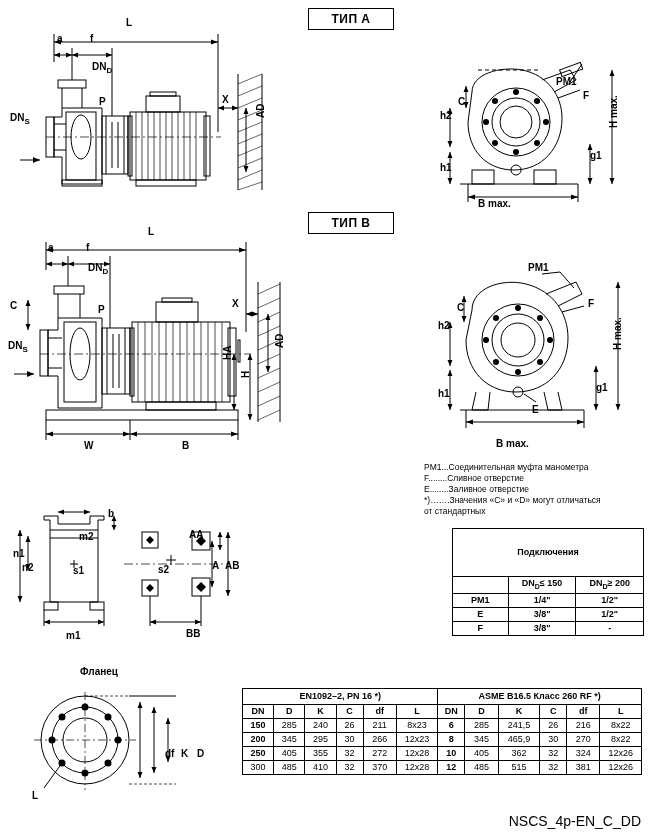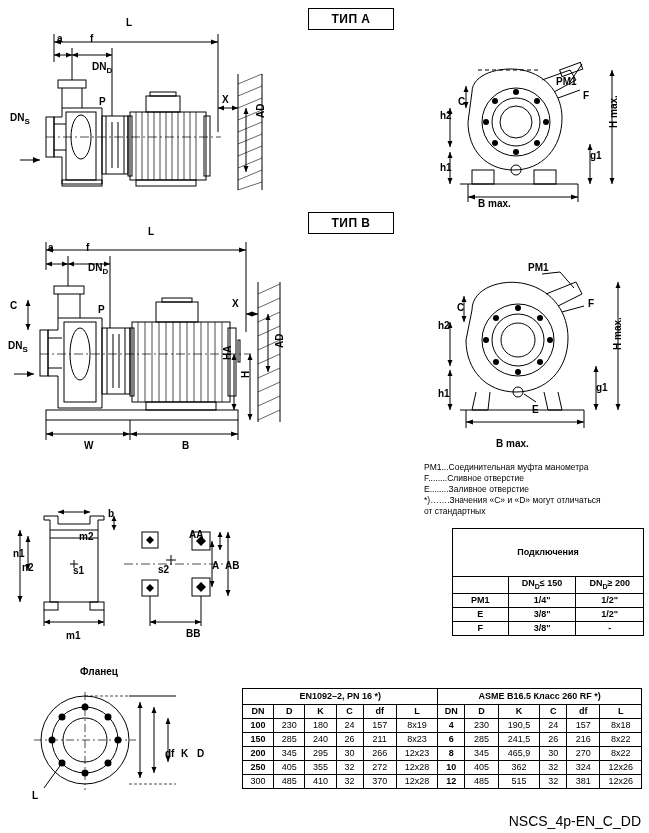--- a/index.html
+++ b/index.html
@@ -612,34 +612,20 @@
         <th style="width:32px;">df</th>
         <th style="width:40px;">L</th>
         <th style="width:26px;">DN</th>
         <th style="width:32px;">D</th>
         <th style="width:40px;">K</th>
         <th style="width:26px;">C</th>
         <th style="width:32px;">df</th>
         <th style="width:40px;">L</th>
       </tr>
       <tr>
-        <td style="font-weight:bold;">100</td>
-        <td>230</td>
-        <td>180</td>
-        <td>24</td>
-        <td>157</td>
-        <td>8x19</td>
-        <td style="font-weight:bold;">4</td>
-        <td>230</td>
-        <td>190,5</td>
-        <td>24</td>
-        <td>157</td>
-        <td>8x18</td>
-      </tr>
-      <tr>
         <td style="font-weight:bold;">150</td>
         <td>285</td>
         <td>240</td>
         <td>26</td>
         <td>211</td>
         <td>8x23</td>
         <td style="font-weight:bold;">6</td>
         <td>285</td>
         <td>241,5</td>
         <td>26</td>

